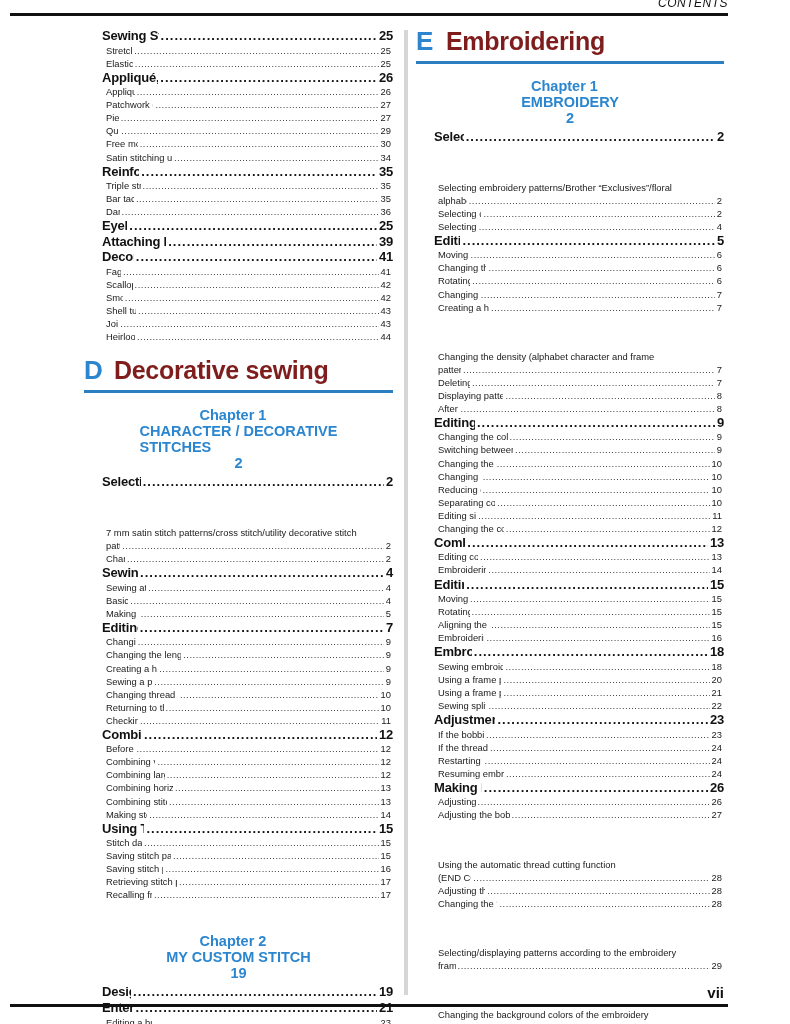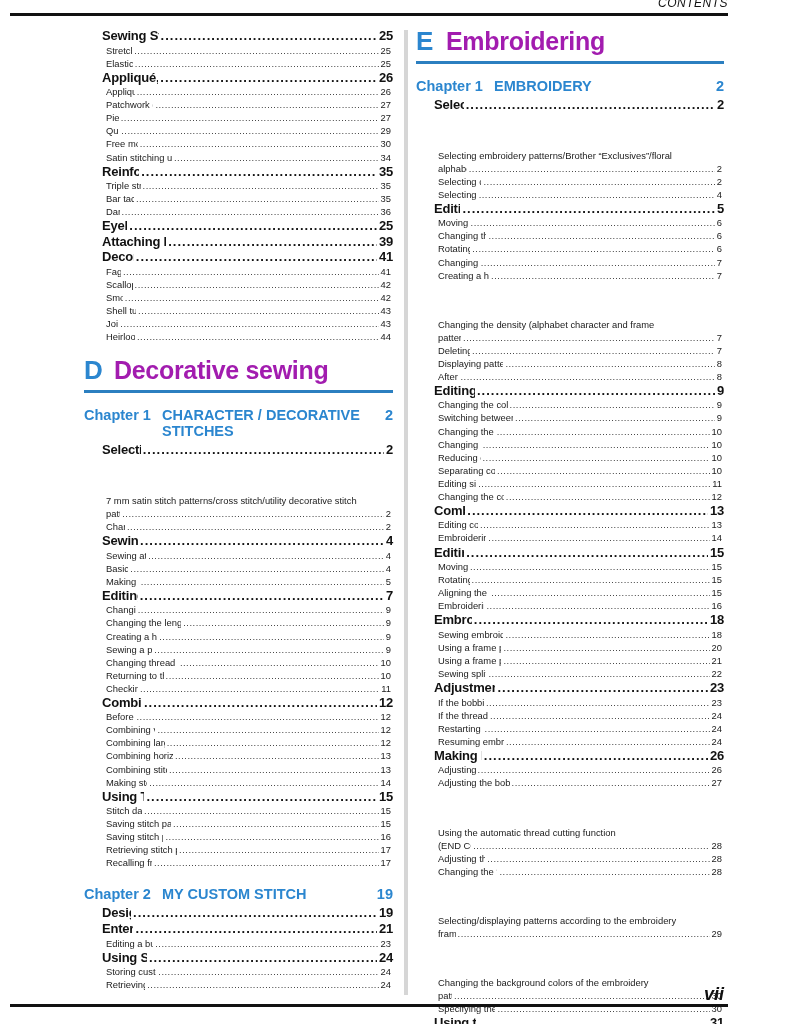--- a/index.html
+++ b/index.html
@@ -3,21 +3,21 @@
 <meta charset="utf-8">
 <style>
   html, body { margin: 0; padding: 0; background: #ffffff; }
   body { width: 790px; height: 1024px; position: relative; overflow: hidden;
          font-family: "Liberation Sans", "DejaVu Sans", sans-serif; color: #111; }
 
   .top-rule { position: absolute; left: 10px; top: 13px; width: 718px; height: 3px; background: #111; }
   .running-head { position: absolute; right: 62px; top: -4px; font-size: 12px; font-style: italic;
                   letter-spacing: 0.5px; color: #111; }
   .bottom-rule { position: absolute; left: 10px; top: 1004px; width: 718px; height: 3px; background: #111; }
-  .page-number { position: absolute; right: 66px; top: 984px; font-size: 18px; font-weight: bold; font-style: italic; }
+  .page-number { position: absolute; right: 66px; top: 984px; font-size: 15px; font-weight: bold; }
 
   .col-divider { position: absolute; left: 404px; top: 30px; width: 4px; height: 965px; background: #d6d6d6; }
 
   .col { position: absolute; top: 28px; }
   .col-left { left: 84px; width: 309px; }
   .col-right { left: 416px; width: 308px; }
 
   .row { display: flex; align-items: baseline; white-space: nowrap; }
   .row .lbl { flex: 0 1 auto; overflow: hidden; }
   .row .dots { flex: 1 1 auto; overflow: hidden; margin: 0 2px; }
@@ -26,23 +26,23 @@
 
   .sec { padding-left: 18px; font-weight: bold; font-size: 13px; line-height: 15.6px; letter-spacing: -0.2px; }
   .sec .dots::before { letter-spacing: 1px; }
   .sub { padding-left: 22px; font-size: 9.4px; line-height: 13.05px; color: #1a1a1a; padding-right: 2px; }
   .sub .dots { color: #333; }
   .wrapline { padding-left: 22px; font-size: 9.4px; line-height: 13.05px; color: #1a1a1a; white-space: nowrap; margin-top: 36px; }
 
   .part-head { display: flex; align-items: baseline; border-bottom: 3px solid #2b7fc0;
                padding-bottom: 4px; margin-top: 8px; }
   .part-letter { color: #2b86cf; font-size: 26px; font-weight: bold; width: 30px; }
-  .part-title { font-size: 25px; font-weight: bold; color: #a21caf; letter-spacing: -0.3px; }
-
-  .chap { color: #2b86cf; font-weight: bold; font-size: 14.5px; display: flex; align-items: flex-start; }
+  .part-title { font-size: 25px; font-weight: bold; color: #7f1d1d; letter-spacing: -0.3px; }
+
+  .chap { color: #2b86cf; font-weight: bold; font-size: 14.5px; display: flex; align-items: center; flex-direction: column; }
   .chap .chap-num { width: 78px; flex: 0 0 auto; white-space: nowrap; }
   .chap .chap-title { flex: 1 1 auto; }
   .chap .chap-pg { flex: 0 0 auto; }
 </style>
 </head>
 <body>
 
 <div class="top-rule"></div>
 <div class="running-head">CONTENTS</div>
 <div class="col-divider"></div>
@@ -308,21 +308,21 @@
         <span class="lbl">Retrieving stitch patterns from the machine's memory</span>
         <span class="dots"></span>
         <span class="pg">17</span>
       </div>
       <div class="row sub">
         <span class="lbl">Recalling from USB flash drive</span>
         <span class="dots"></span>
         <span class="pg">17</span>
       </div>
     </div>
-    <div class="chap" style="margin-top: 17px;">
+    <div class="chap" style="margin-top: 32px;">
       <span class="chap-num">Chapter 2</span>
       <span class="chap-title"><span>MY CUSTOM STITCH</span></span>
       <span class="chap-pg">19</span>
     </div>
     <div style="margin-top: 3px;">
       <div class="row sec">
         <span class="lbl">Designing a Stitch</span>
         <span class="dots"></span>
         <span class="pg">19</span>
       </div>

